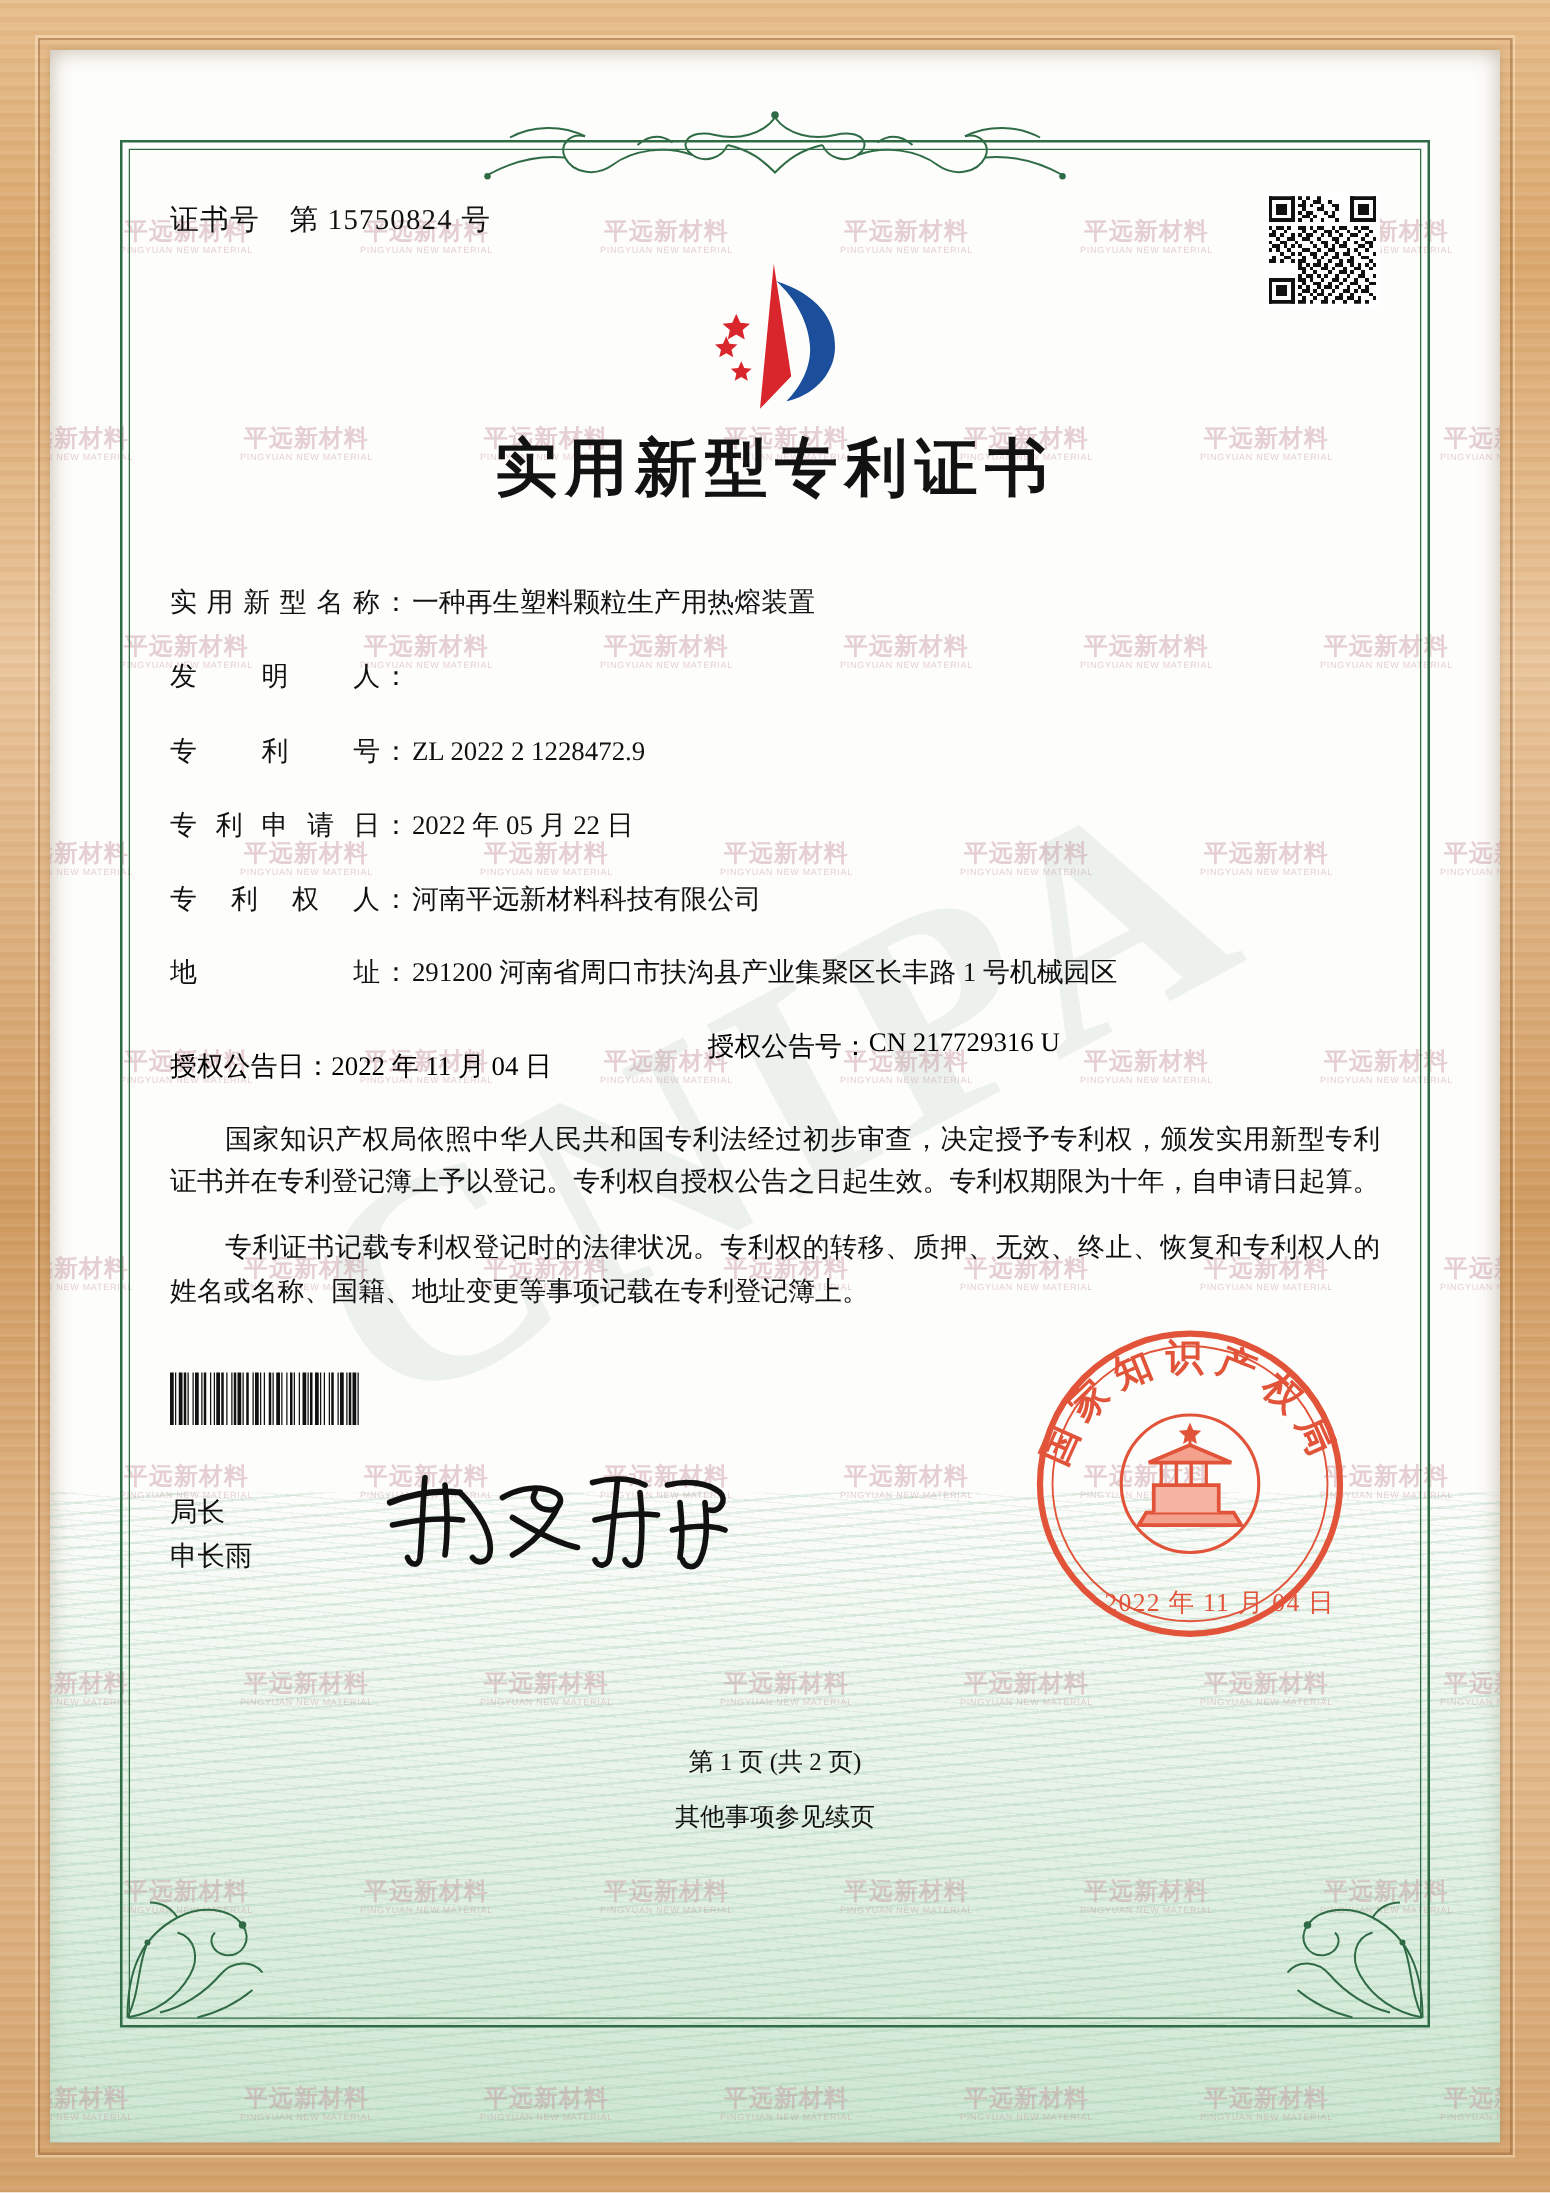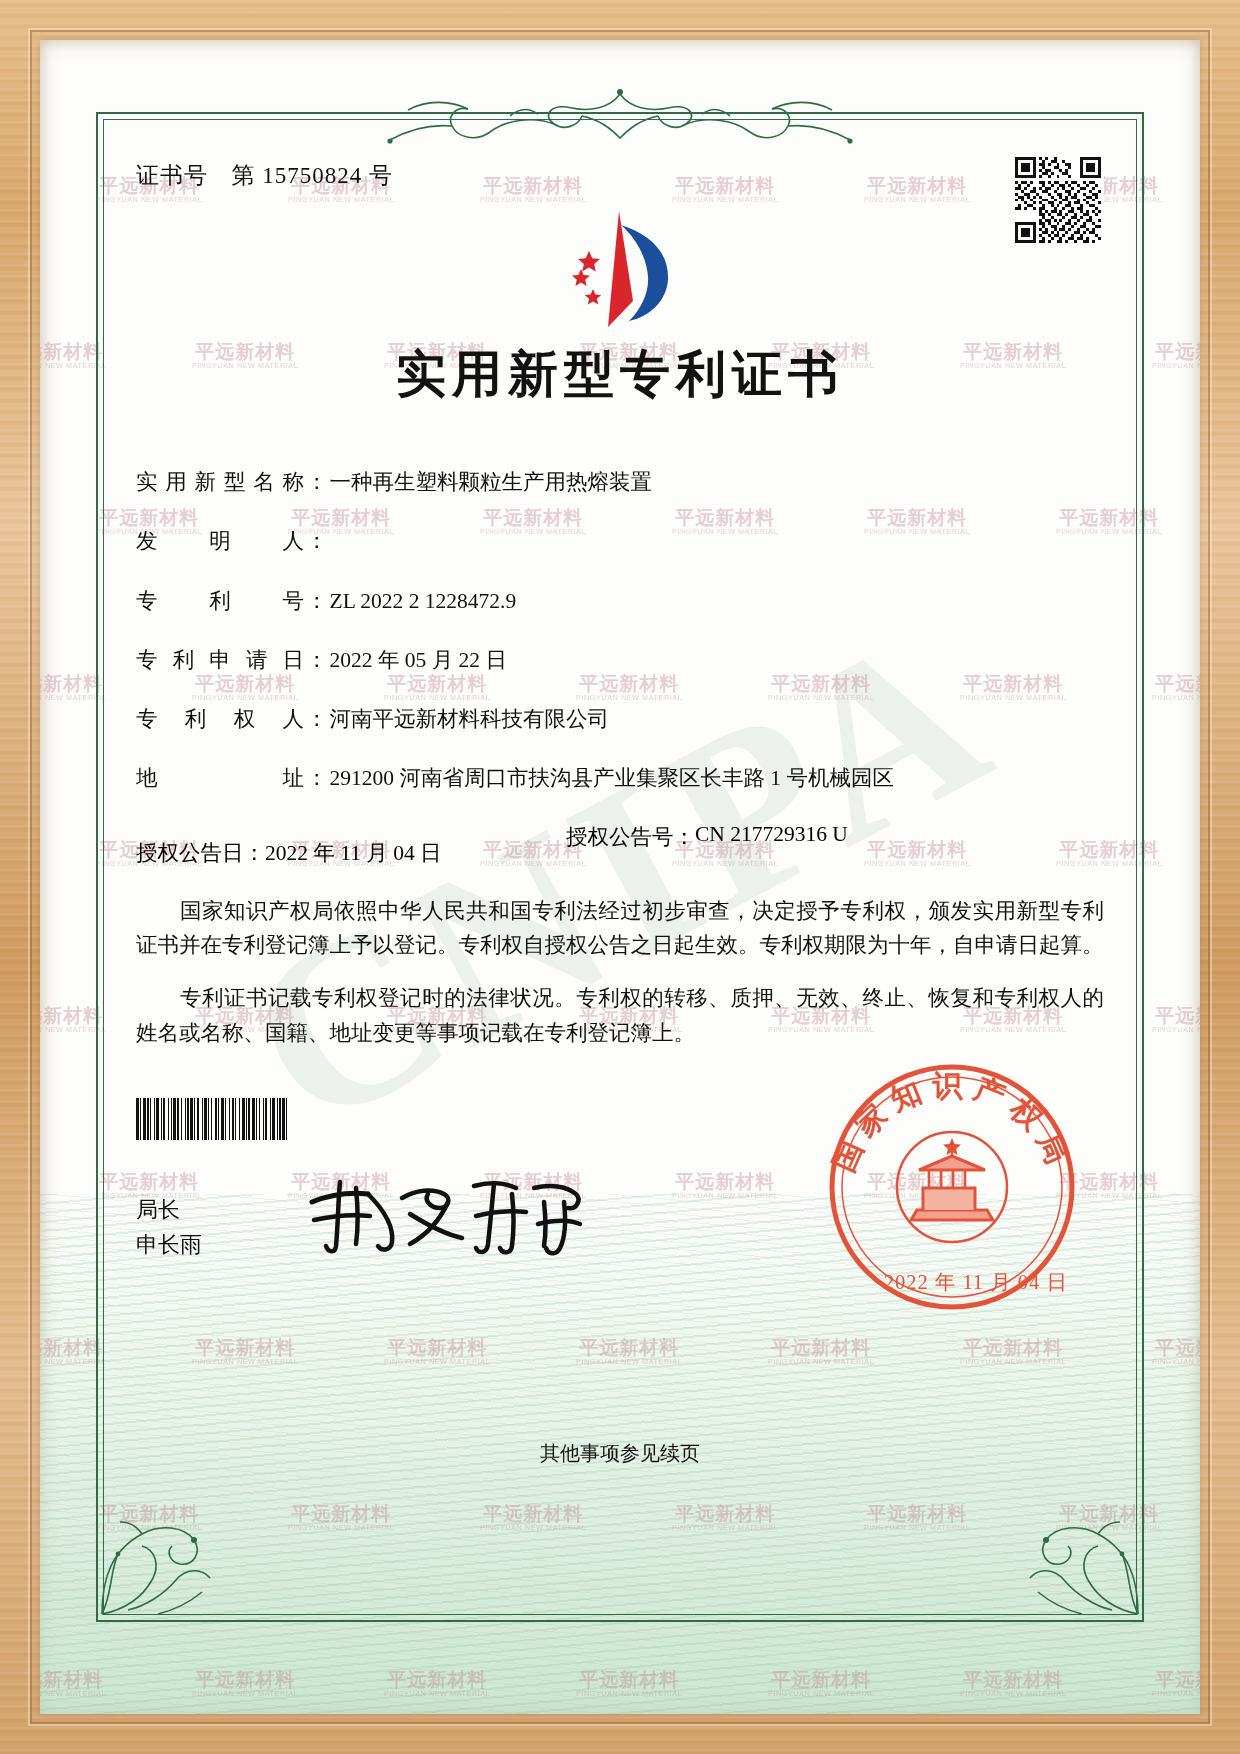--- a/index.html
+++ b/index.html
@@ -979,15 +979,16 @@
         <path id="sealArc" d="M 25 138 A 102 102 0 0 1 229 138"></path>
       </defs>
       <text font-family="'Liberation Serif', serif" font-size="30" font-weight="700" fill="#e2543a" letter-spacing="9">
         <textPath href="#sealArc" startOffset="50%" text-anchor="middle">国家知识产权局</textPath>
       </text>
       <path d="M20 146 q107 42 214 0" fill="none" stroke="#e2543a" stroke-width="2" opacity="0"></path>
     </svg>
   </div>
   <div class="seal-date">2022 年 11 月 04 日</div>
 
+  <div class="page-num">第 1 页 (共 2 页)</div>
 </div>
 
 <div class="footer-note">其他事项参见续页</div>
 
 </body></html>

